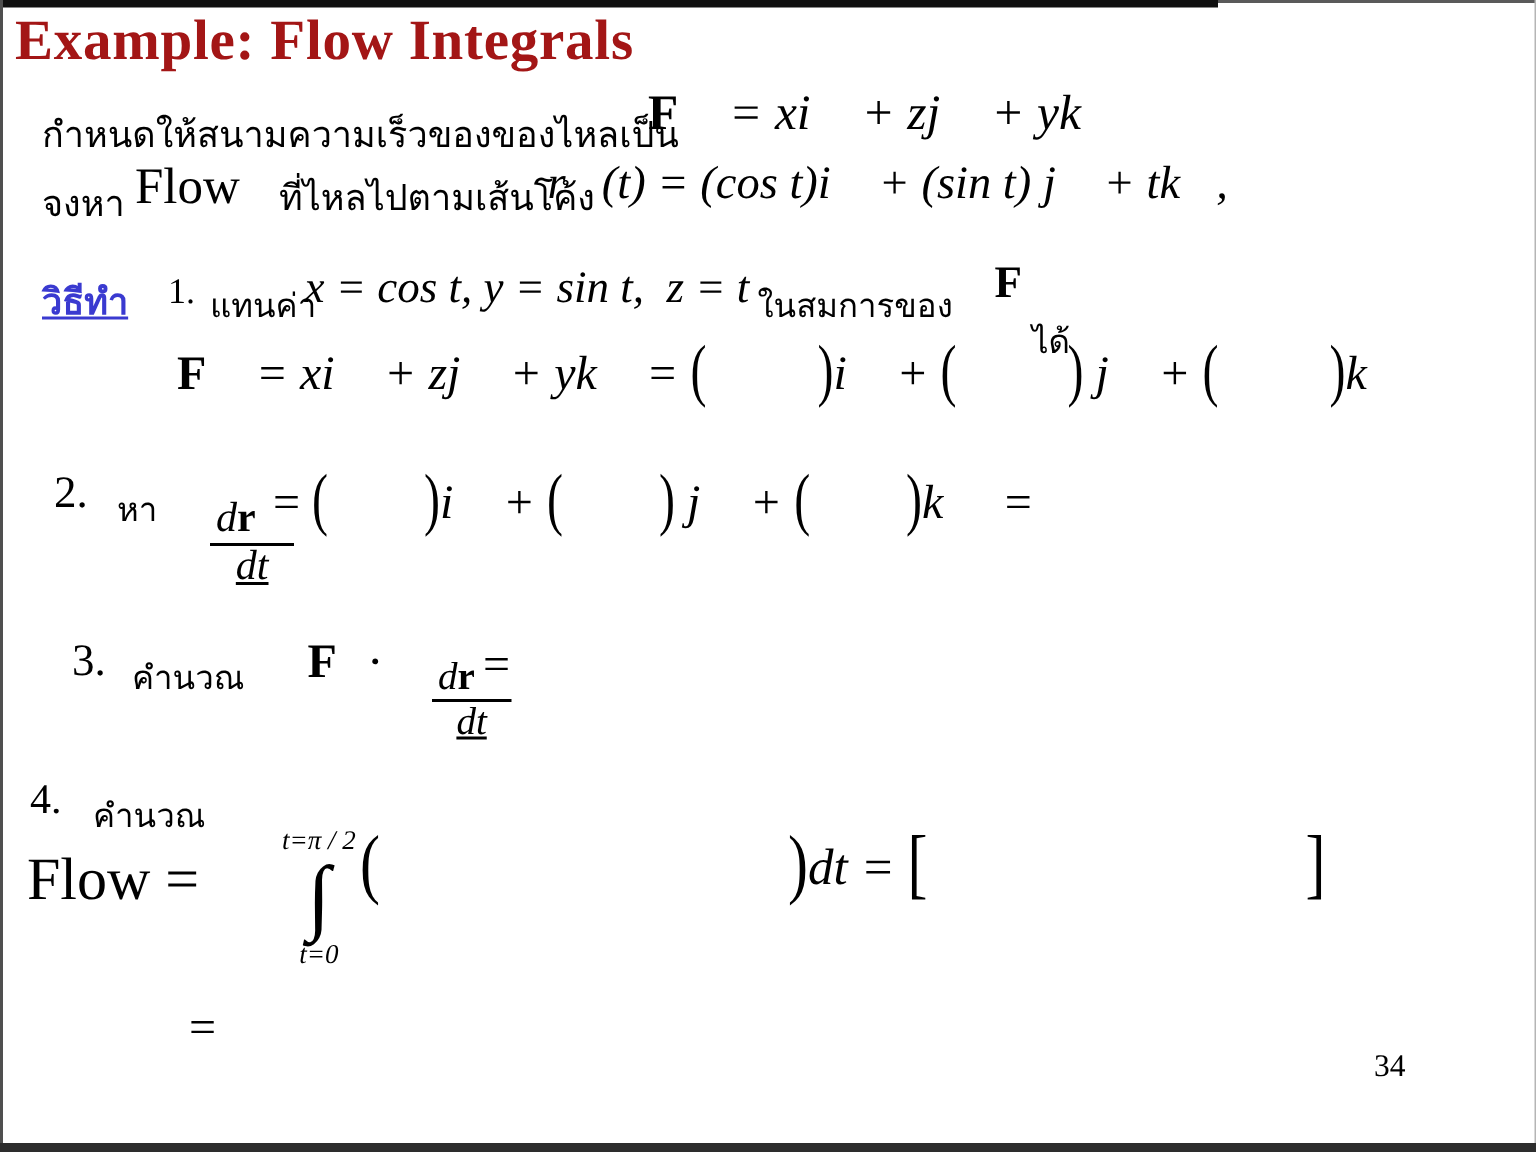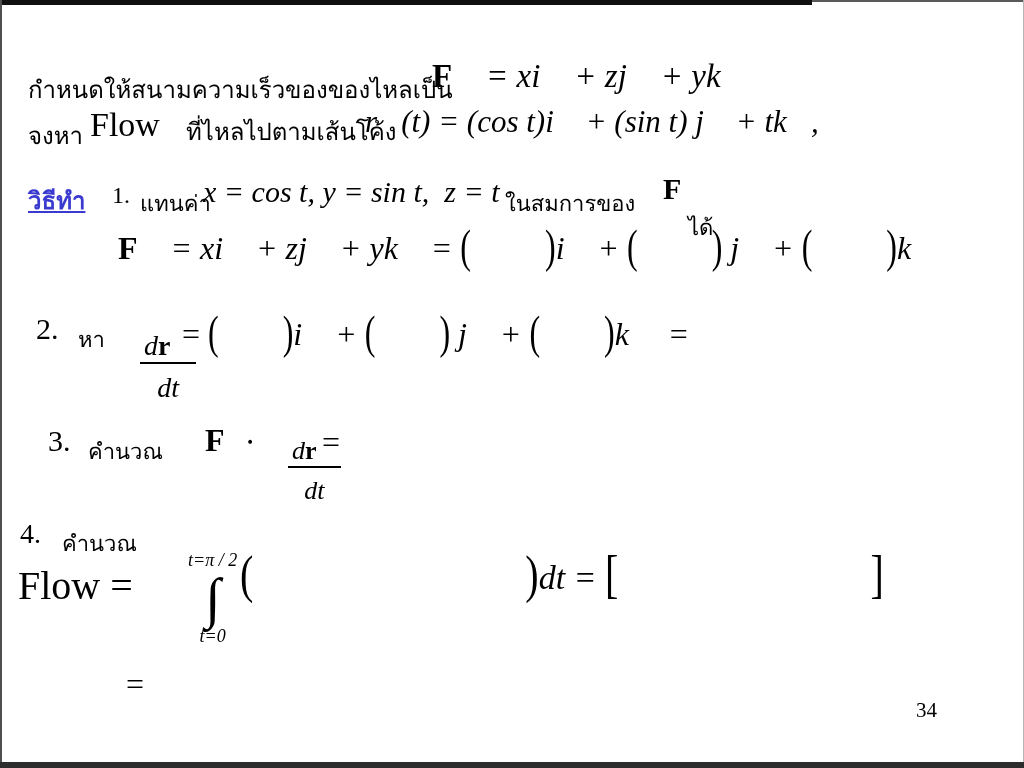--- a/index.html
+++ b/index.html
@@ -15,21 +15,21 @@
   .title { font-size:38px; font-weight:bold; color:#a31616; letter-spacing:0.5px; }
   .blue-link { color:#3a3ad0; text-decoration:underline; font-weight:bold; }
   .tall  { display:inline-block; transform:scaleY(1.45); transform-origin:50% 60%; font-style:normal; }
   .tall2 { display:inline-block; transform:scaleY(1.30); transform-origin:50% 55%; font-style:normal; }
   .gap74  { display:inline-block; width:74px; }
   .gap64  { display:inline-block; width:64px; }
   .gap272 { display:inline-block; width:272px; }
   .gap252 { display:inline-block; width:252px; }
   .frac { display:inline-flex; flex-direction:column; align-items:center; text-align:center; vertical-align:middle; }
   .frac .num { display:block; line-height:1.02; border-bottom:2px solid #000; padding:2px 4px 1px; }
-  .frac .den { display:block; line-height:1.02; padding-top:10px; }
+  .frac .den { display:block; line-height:1.02; padding-top:0;text-decoration:underline; }
   .int-col { display:inline-flex; flex-direction:column; align-items:center; }
   .int-limit { font-size:18px; font-style:italic; line-height:1.15; }
   .int-sign { font-size:56px; line-height:0.92; font-style:normal; padding:2px 0; }
   
   .edge { position:absolute; }
   .edge.top-thin  { left:0; top:0; width:1024px; height:2px; background:#5a5a5a; }
   .edge.top-thick { left:0; top:0; width:812px; height:5px; background:#101010; }
   .edge.left-bar  { left:0; top:0; width:2px; height:768px; background:#4f4f4f; }
   .edge.right-bar { right:0; top:0; width:1px; height:768px; background:#b5b5b5; }
   .edge.bottom-bar{ left:0; bottom:0; width:1024px; height:6px; background:#2d2d2d; }
@@ -38,20 +38,21 @@
 <body>
 
 <div class="slide">
 
   <div class="edge top-thin"></div>
   <div class="edge top-thick"></div>
   <div class="edge left-bar"></div>
   <div class="edge right-bar"></div>
   <div class="edge bottom-bar"></div>
 
+  <div class="abs title" style="left:10px; top:5px;">Example: Flow Integrals</div>
 
   <div class="abs thai" style="left:28px; top:70px; font-size:24px;">กำหนดให้สนามความเร็วของของไหลเป็น</div>
   <div class="row" style="left:432px; top:58px; font-size:33px;">
     <span class="serif bold">F⃗</span><span class="math"> = xi⃗ + zj⃗ + yk⃗</span>
   </div>
 
   <div class="abs thai" style="left:28px; top:116px; font-size:24px;font-family:Liberation Mono, monospace;">จงหา</div>
   <div class="abs serif" style="left:90px; top:106px; font-size:34px;">Flow</div>
   <div class="abs thai" style="left:186px; top:112px; font-size:24px;">ที่ไหลไปตามเส้นโค้ง</div>
   <div class="abs math" style="left:365px; top:104px; font-size:31px;">r⃗(t) = (cos t)i⃗ + (sin t) j⃗ + tk⃗,</div>

